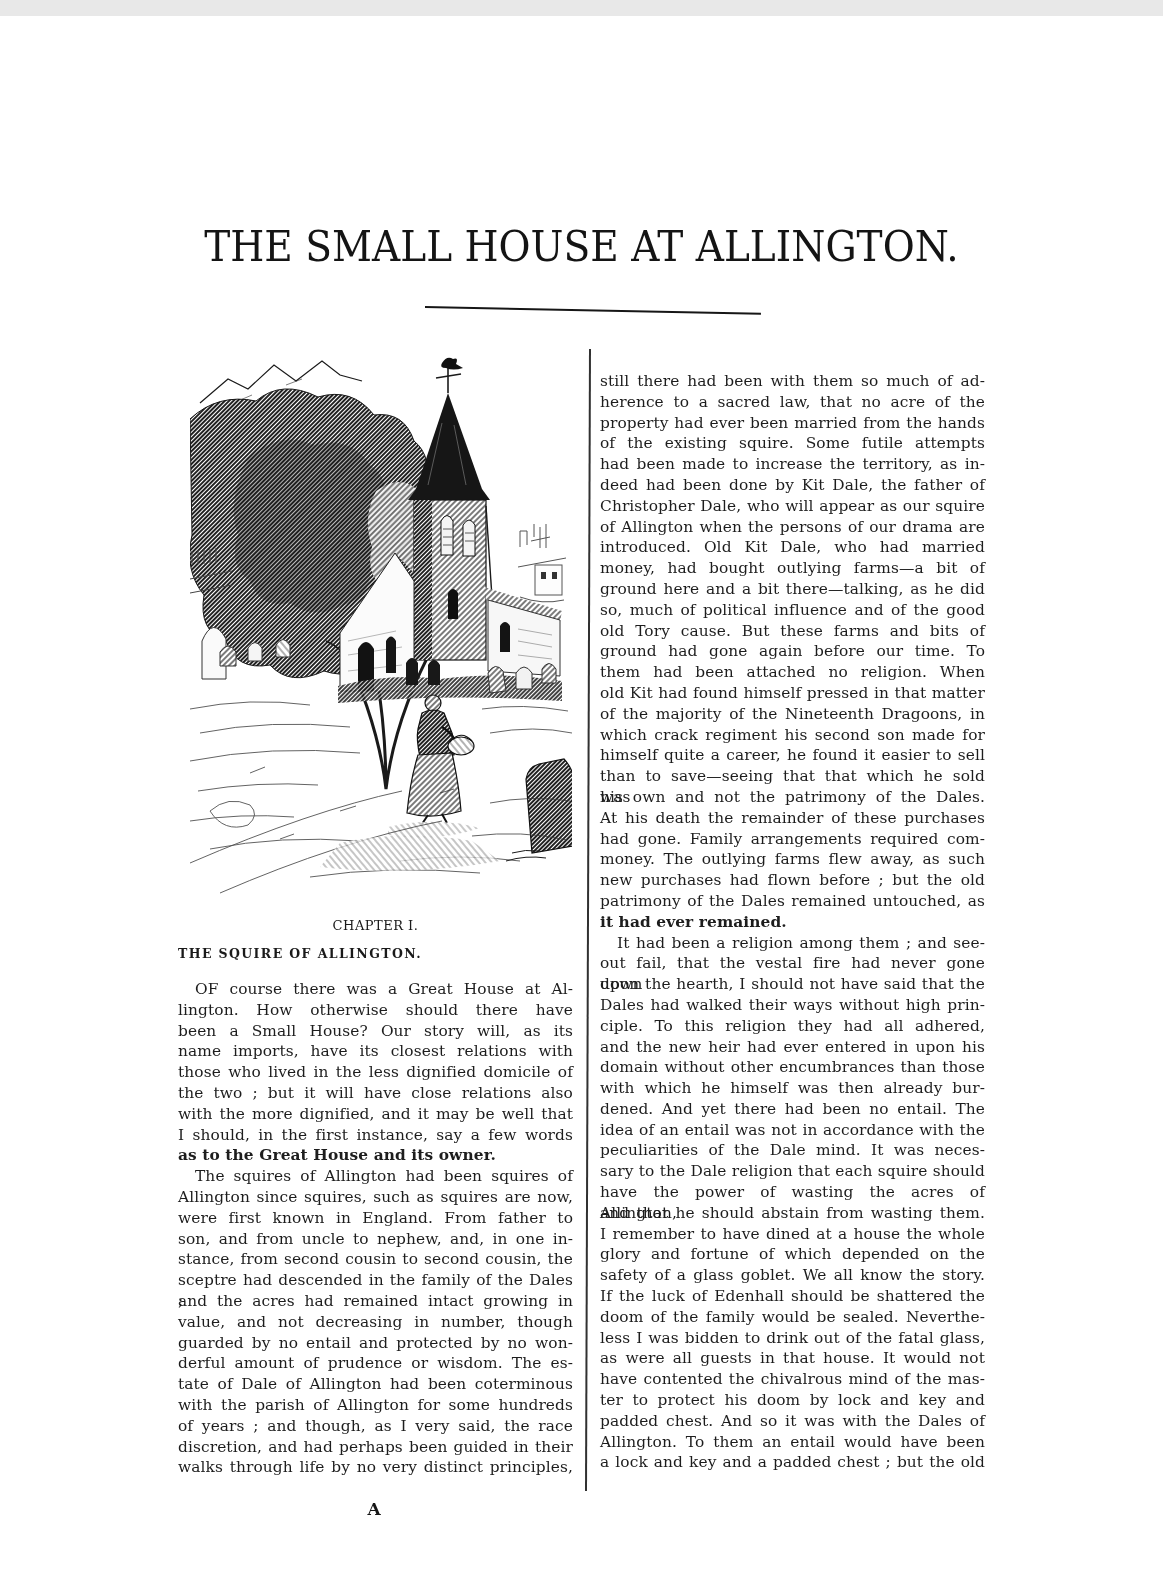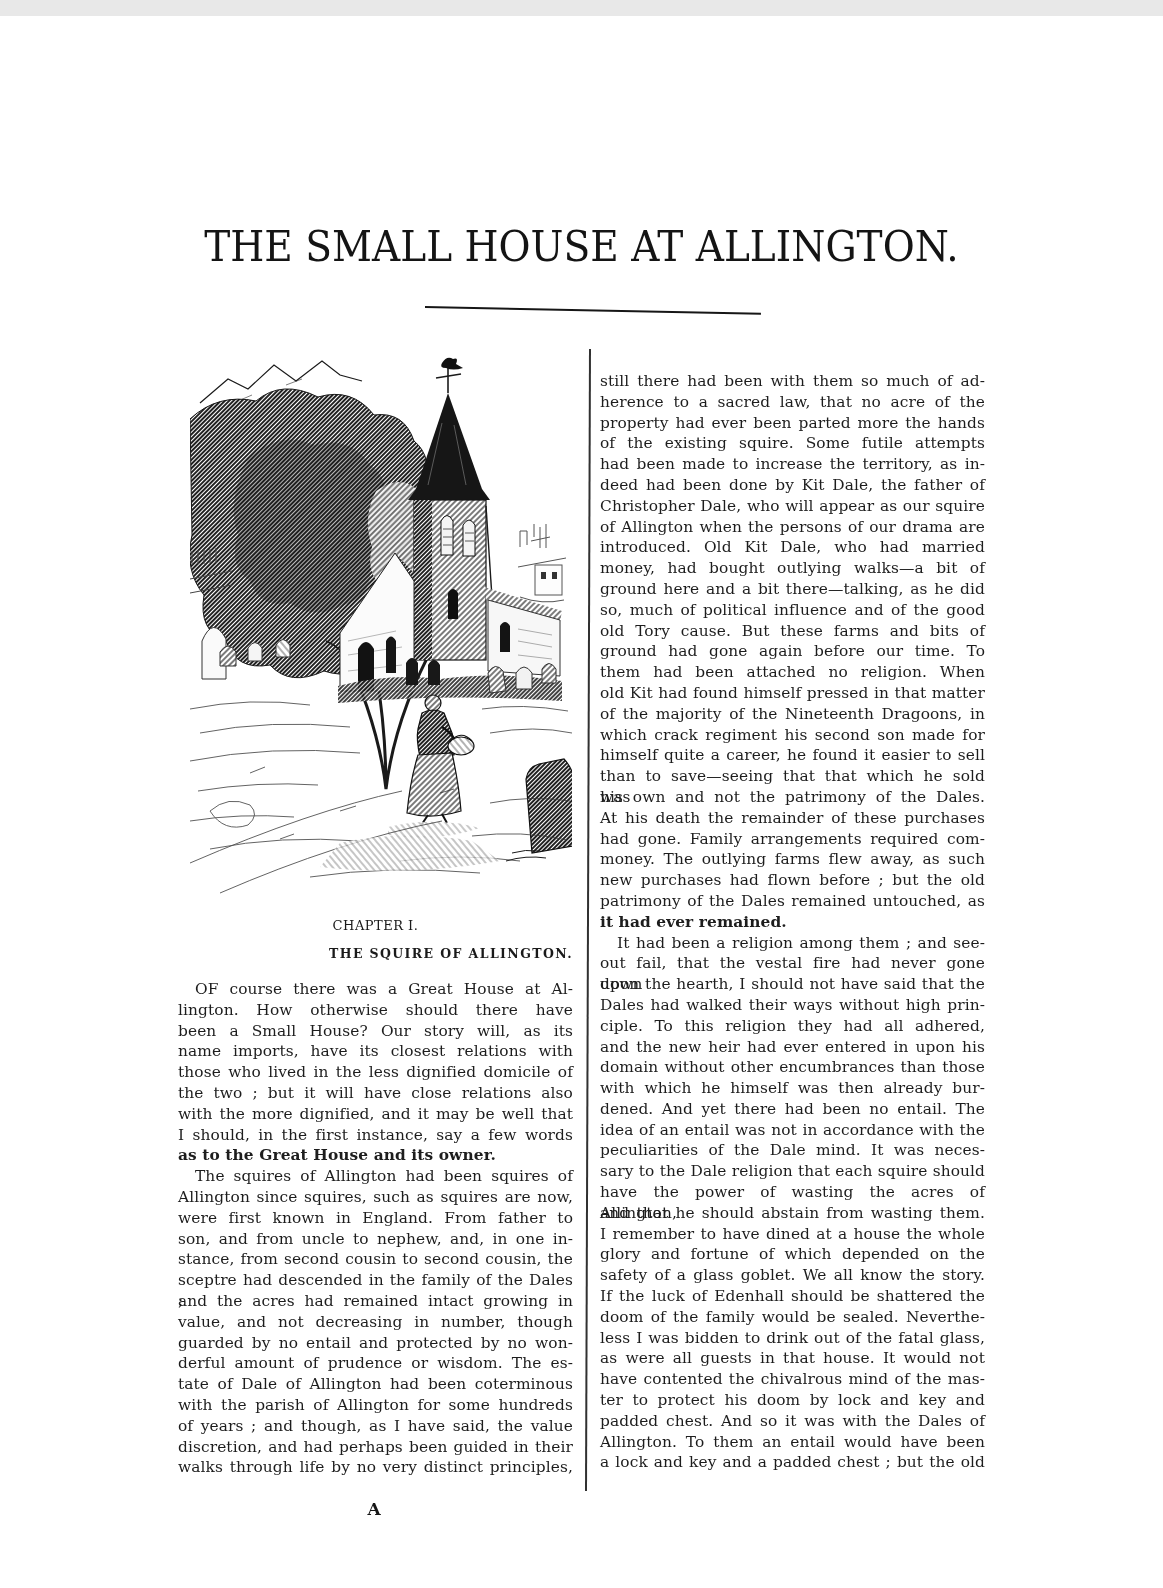--- a/index.html
+++ b/index.html
@@ -15,21 +15,21 @@
   }
   .title-rule{
     position:absolute;left:425px;top:290px;width:336px;height:2.4px;
     background:#161616;transform:rotate(1.15deg);transform-origin:left center;
   }
   .illustration{position:absolute;left:190px;top:325px;width:382px;height:553px;}
   .col{position:absolute;font-size:15.4px;}
   .col-left{left:178px;top:900px;width:395px;}
   .col-right{left:600px;top:337px;width:385px;}
   .chapter-heading{text-align:center;font-size:13px;letter-spacing:.5px;line-height:20px;color:#1a1a1a;}
-  .chapter-subheading{text-align:right;font-size:12.5px;font-weight:bold;letter-spacing:1.4px;line-height:14px;margin-top:11px;color:#1a1a1a;}
+  .chapter-subheading{text-align:left;font-size:12.5px;font-weight:bold;letter-spacing:1.4px;line-height:14px;margin-top:11px;color:#1a1a1a;}
   .lines{margin-top:18px;}
   .line{
     line-height:20.8px;height:20.8px;
     text-align:justify;text-align-last:justify;
     letter-spacing:.1px;
   }
   .line.flush{text-align-last:left;font-weight:bold;}
   .line.indent{text-indent:17px;}
   .column-divider{
     position:absolute;left:587px;top:333px;width:1.6px;height:1142px;
@@ -172,40 +172,40 @@
         <div class="line">were first known in England. From father to</div>
         <div class="line">son, and from uncle to nephew, and, in one in-</div>
         <div class="line">stance, from second cousin to second cousin, the</div>
         <div class="line">sceptre had descended in the family of the Dales ;</div>
         <div class="line">and the acres had remained intact growing in</div>
         <div class="line">value, and not decreasing in number, though</div>
         <div class="line">guarded by no entail and protected by no won-</div>
         <div class="line">derful amount of prudence or wisdom. The es-</div>
         <div class="line">tate of Dale of Allington had been coterminous</div>
         <div class="line">with the parish of Allington for some hundreds</div>
-        <div class="line">of years ; and though, as I have said, the value</div>
+        <div class="line">of years ; and though, as I very said, the race</div>
         <div class="line">discretion, and had perhaps been guided in their</div>
         <div class="line">walks through life by no very distinct principles,</div>
       </div>
   </div>
 
   <div class="column-divider"></div>
 
   <div class="col col-right textcol">
     <div class="lines">
         <div class="line">still there had been with them so much of ad-</div>
         <div class="line">herence to a sacred law, that no acre of the</div>
-        <div class="line">property had ever been parted more the hands</div>
+        <div class="line">property had ever been married from the hands</div>
         <div class="line">of the existing squire. Some futile attempts</div>
         <div class="line">had been made to increase the territory, as in-</div>
         <div class="line">deed had been done by Kit Dale, the father of</div>
         <div class="line">Christopher Dale, who will appear as our squire</div>
         <div class="line">of Allington when the persons of our drama are</div>
         <div class="line">introduced. Old Kit Dale, who had married</div>
-        <div class="line">money, had bought outlying walks—a bit of</div>
+        <div class="line">money, had bought outlying farms—a bit of</div>
         <div class="line">ground here and a bit there—talking, as he did</div>
         <div class="line">so, much of political influence and of the good</div>
         <div class="line">old Tory cause. But these farms and bits of</div>
         <div class="line">ground had gone again before our time. To</div>
         <div class="line">them had been attached no religion. When</div>
         <div class="line">old Kit had found himself pressed in that matter</div>
         <div class="line">of the majority of the Nineteenth Dragoons, in</div>
         <div class="line">which crack regiment his second son made for</div>
         <div class="line">himself quite a career, he found it easier to sell</div>
         <div class="line">than to save—seeing that that which he sold was</div>

